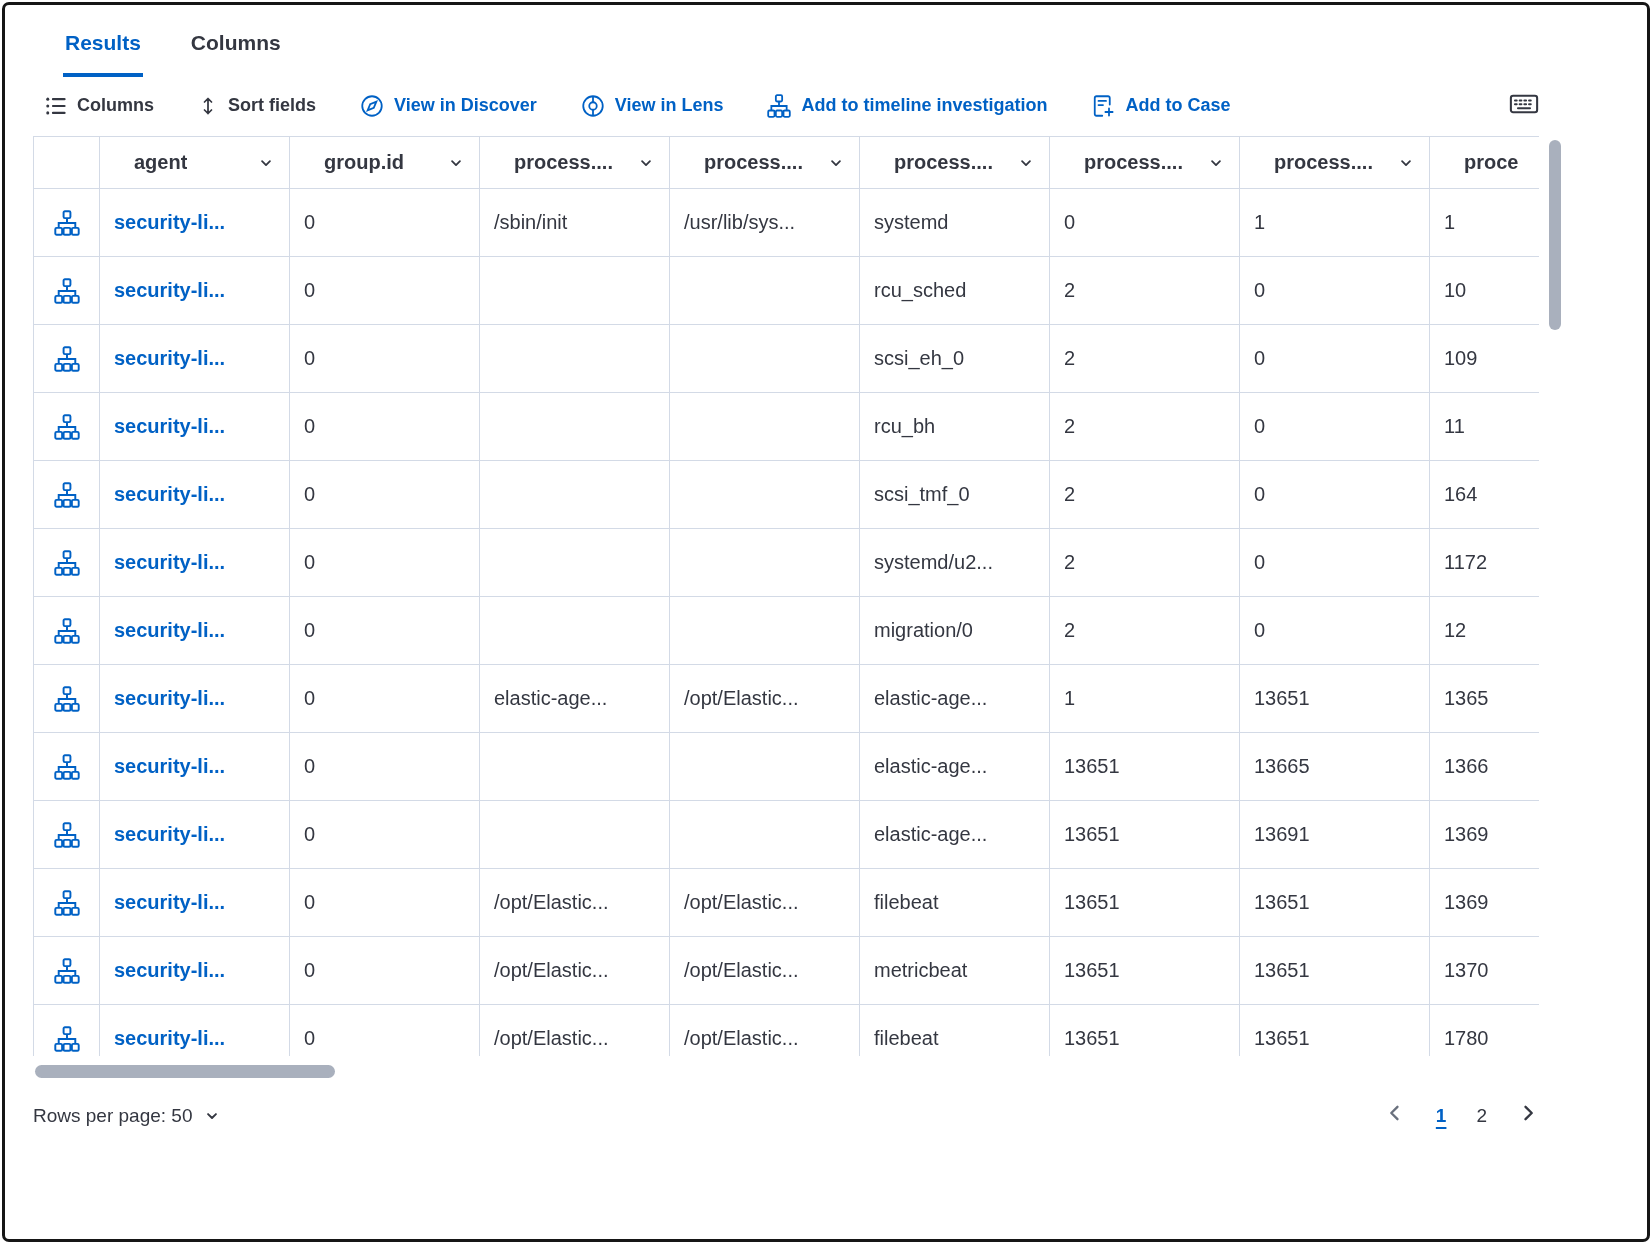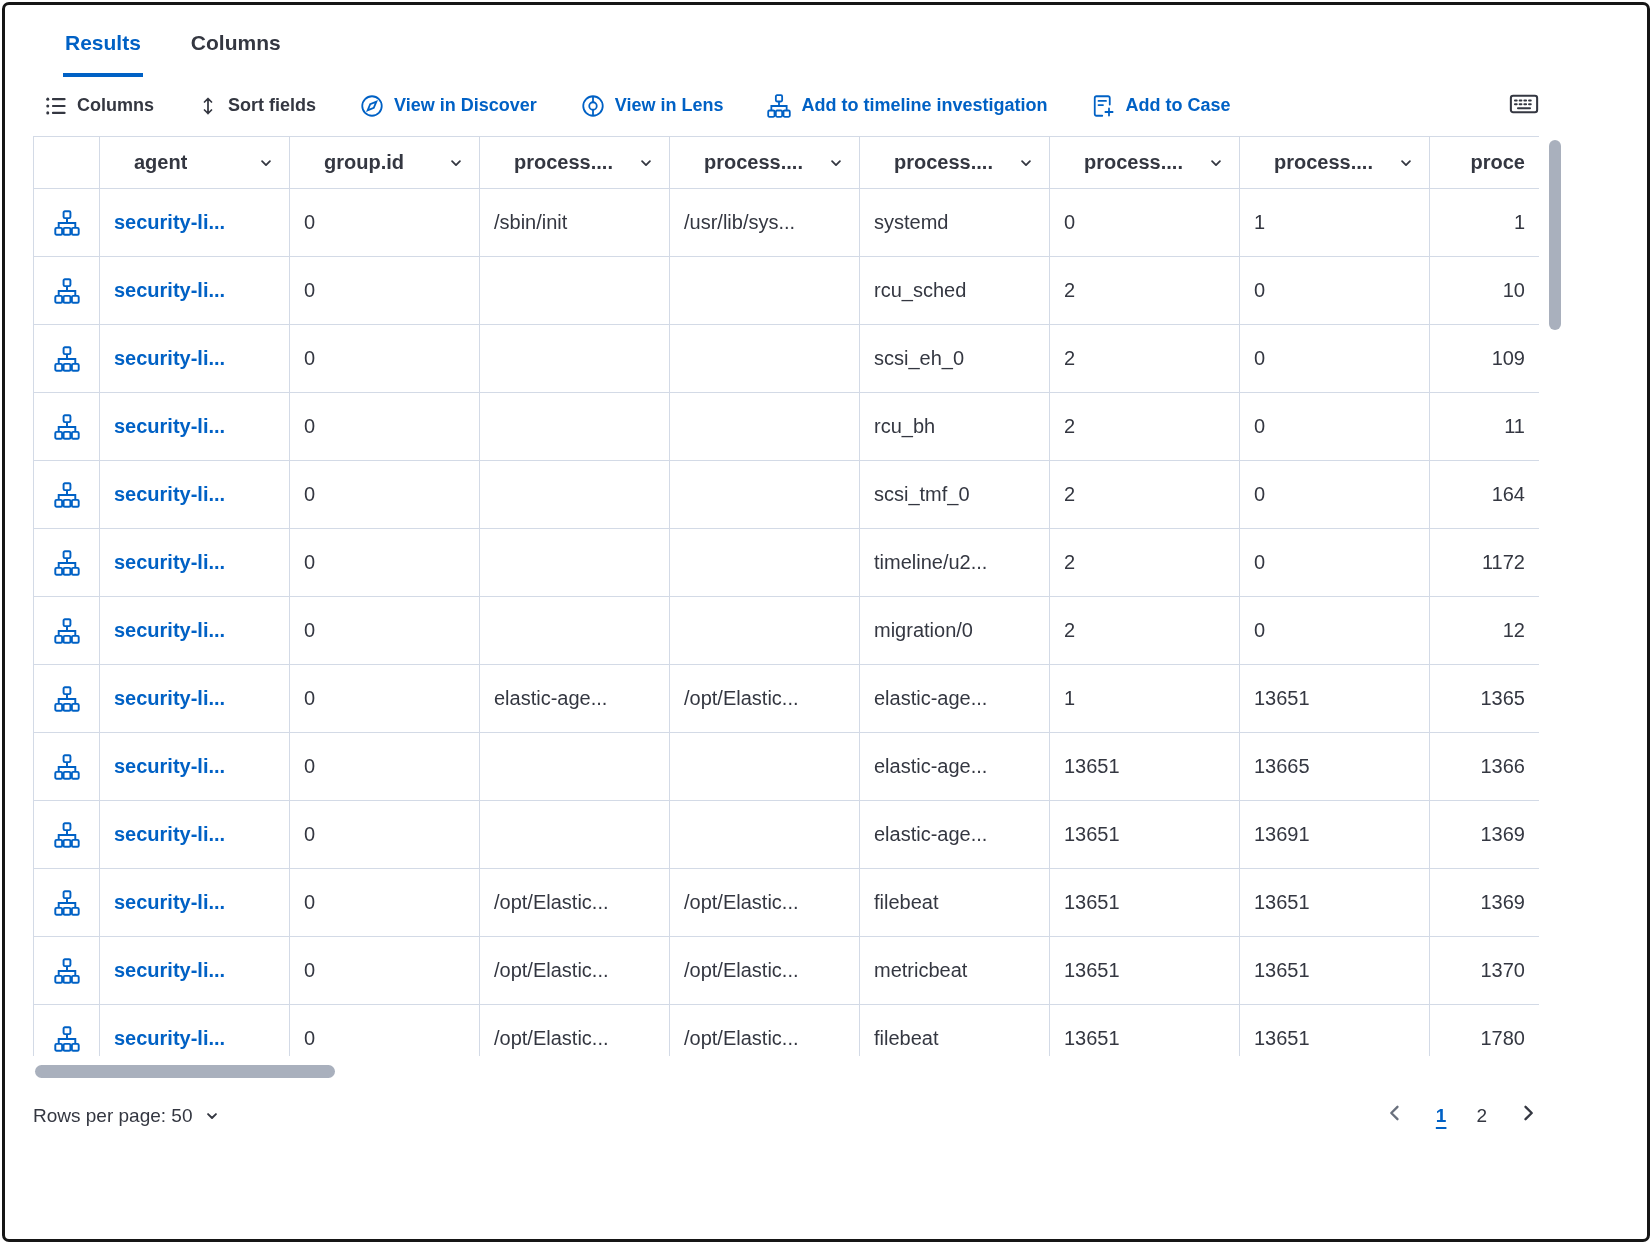--- a/index.html
+++ b/index.html
@@ -40,21 +40,21 @@
   .ghead, .grow { display: flex; }
   .hcell, .gcell {
     flex: 0 0 auto; width: 190px;
     border-right: 1px solid #d3dae6; border-bottom: 1px solid #d3dae6;
     display: flex; align-items: center; padding: 0 14px;
     white-space: nowrap; overflow: hidden; background: #fff;
   }
   .hcell { height: 52px; font-size: 20px; font-weight: 700; justify-content: space-between; cursor: pointer; }
   .gcell { height: 68px; font-size: 20px; }
   .iconcol { width: 66px; justify-content: center; padding: 0; }
-  .lastcol { flex: 1 1 auto; border-right: none; justify-content: flex-end; }
+  .lastcol { flex: 1 1 auto; border-right: none; }
   .gcell.agent { color: #0061c5; font-weight: 600; cursor: pointer; }
   .hlabel { overflow: hidden; margin-left: 20px; }
   .chev { display: flex; align-items: center; flex: 0 0 auto; margin-left: 6px; }
   .rowicon-btn { display: flex; align-items: center; justify-content: center; cursor: pointer; }
 
   
   .vscroll { position: absolute; right: -22px; top: 2px; width: 12px; height: 912px; }
   .vscroll .thumb { position: absolute; top: 2px; left: 0; width: 12px; height: 190px; border-radius: 6px; background: #a9b0bd; }
   .hscroll { position: relative; height: 13px; margin-top: 9px; width: 100%; }
   .hscroll .thumb { position: absolute; left: 2px; top: 0; width: 300px; height: 13px; border-radius: 7px; background: #a9b0bd; }
@@ -340,21 +340,21 @@
                   <rect x="0.8" y="11" width="4.2" height="4.2" rx="0.8"></rect>
                   <rect x="5.9" y="11" width="4.2" height="4.2" rx="0.8"></rect>
                   <rect x="11" y="11" width="4.2" height="4.2" rx="0.8"></rect>
                 </svg>
               </span>
             </div>
             <div class="gcell agent">security-li...</div>
             <div class="gcell">0</div>
             <div class="gcell"></div>
             <div class="gcell"></div>
-            <div class="gcell">timeline/u2...</div>
+            <div class="gcell">systemd/u2...</div>
             <div class="gcell">2</div>
             <div class="gcell">0</div>
             <div class="gcell lastcol">1172</div>
           </div>
           <div class="grow">
             <div class="gcell iconcol rowicon-btn">
               <span style="display:flex">
                 <svg width="26" height="26" viewBox="0 0 16 16" fill="none" stroke="#0061c5" stroke-width="1.2">
                   <rect x="5.9" y="0.8" width="4.2" height="4.2" rx="0.8"></rect>
                   <path d="M8 5 v3 M2.9 11 v-3 h10.2 v3"></path>

